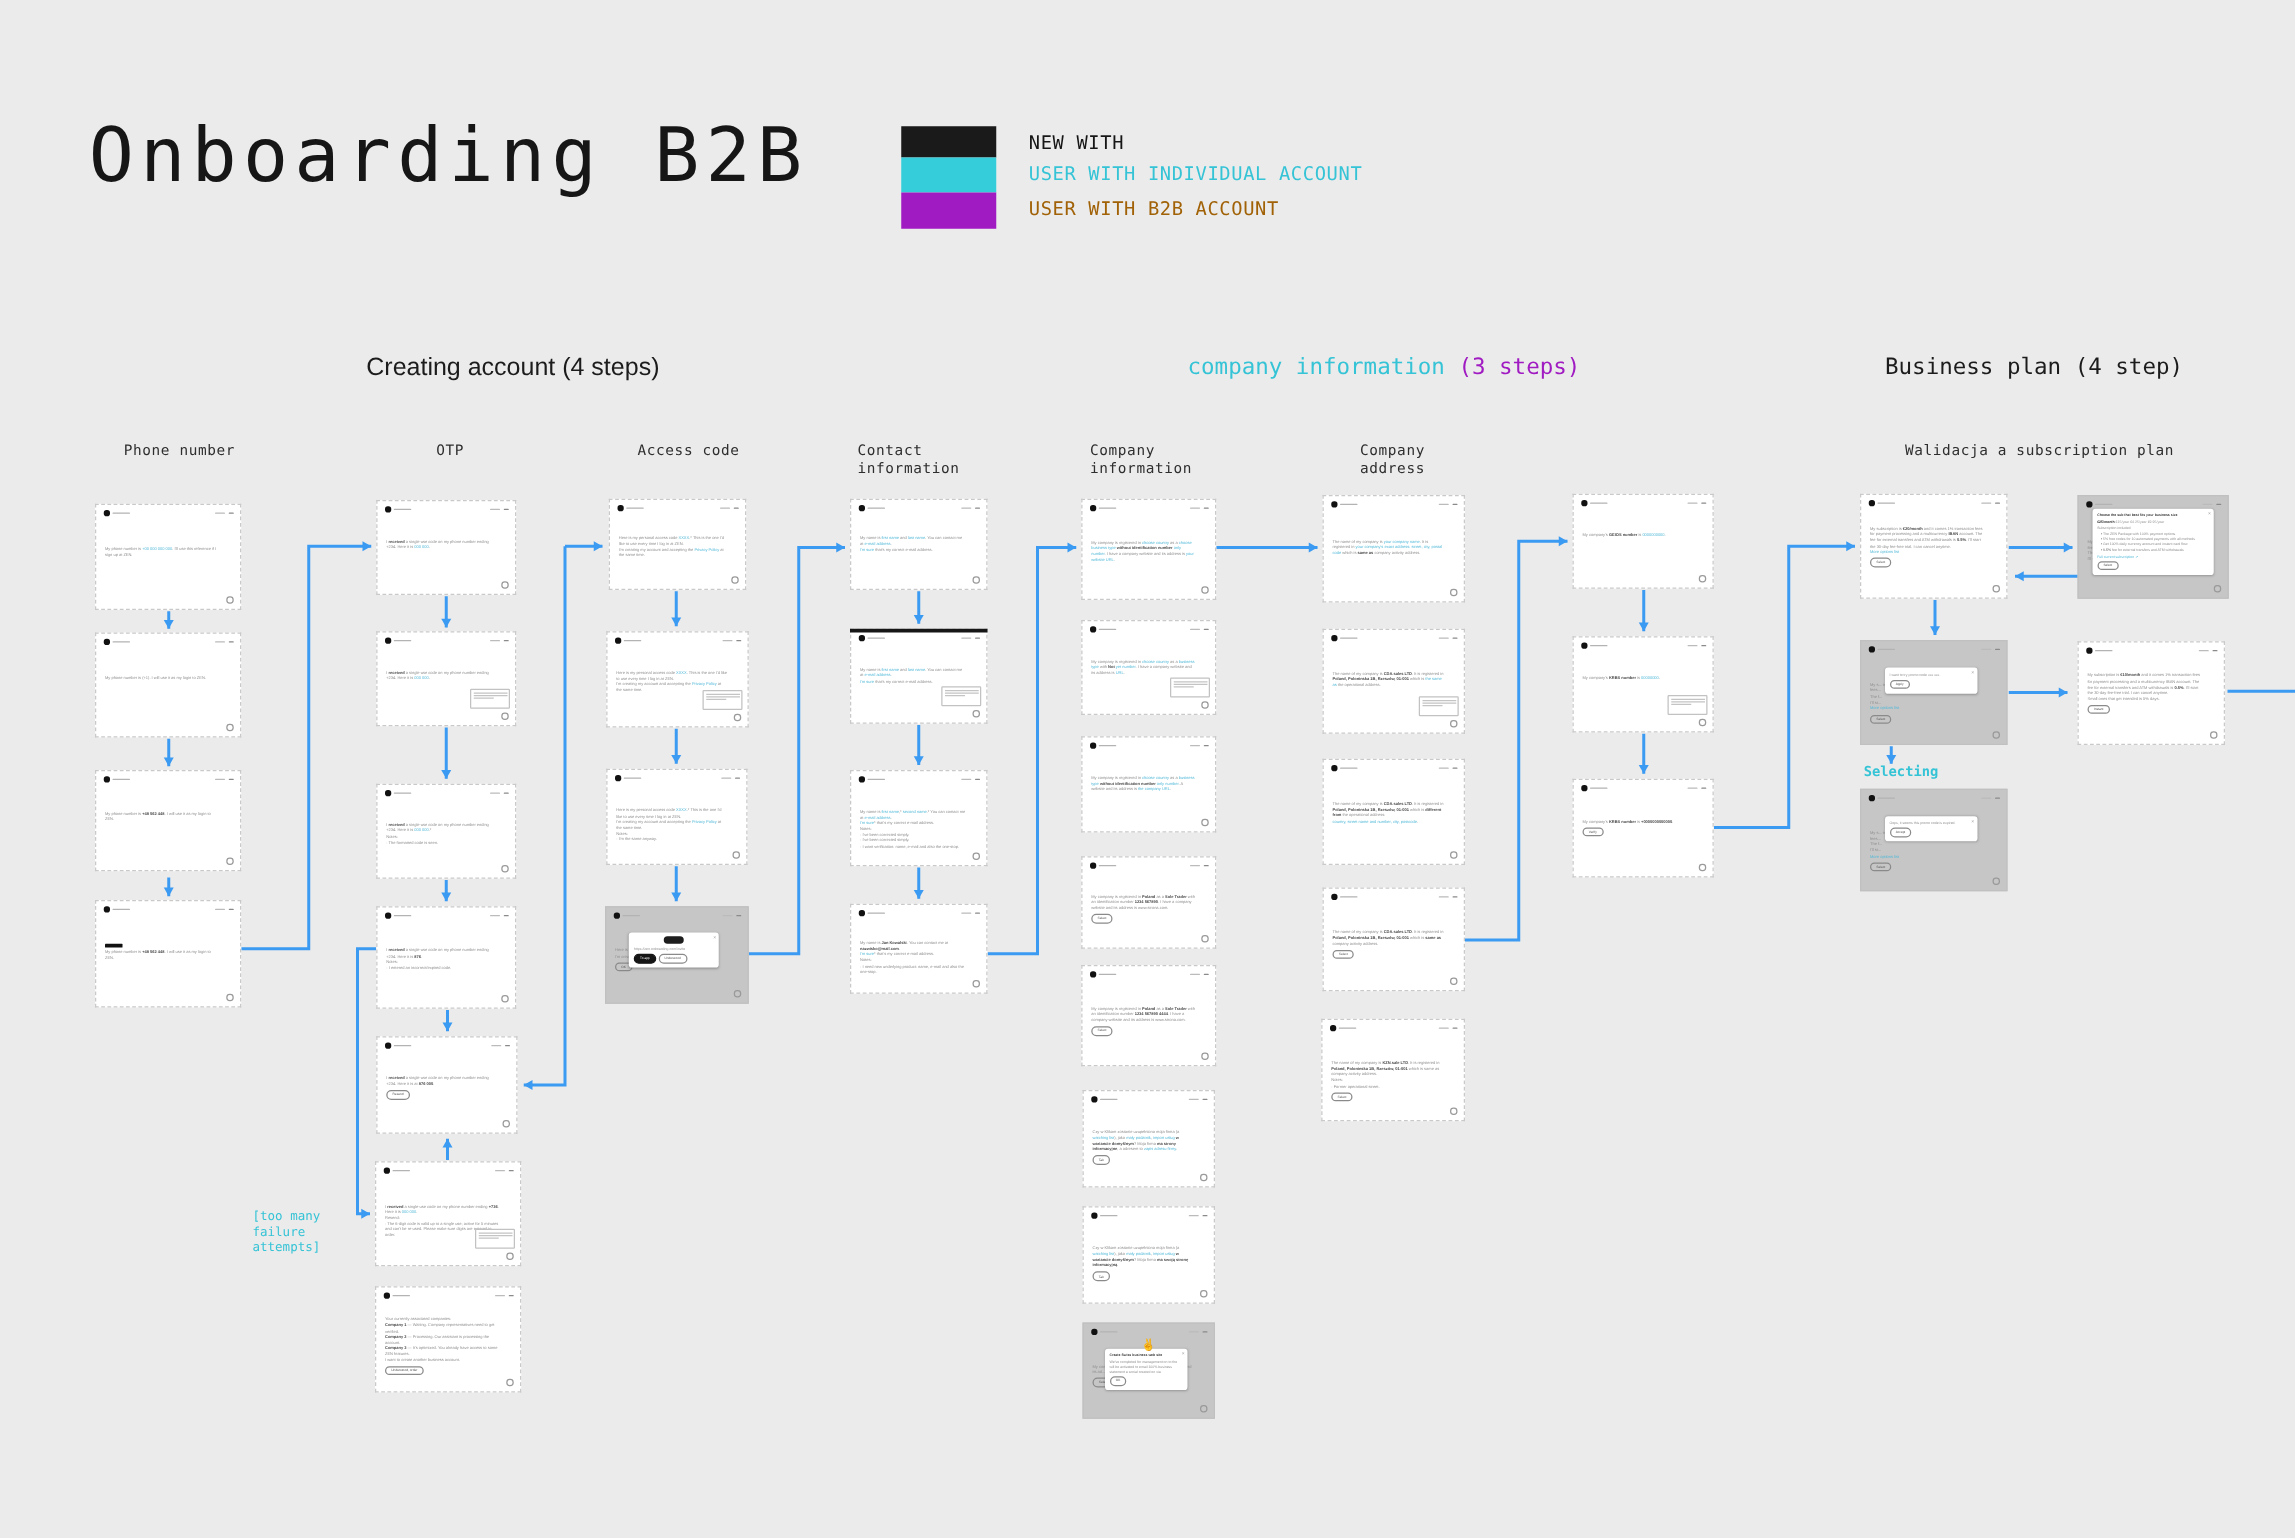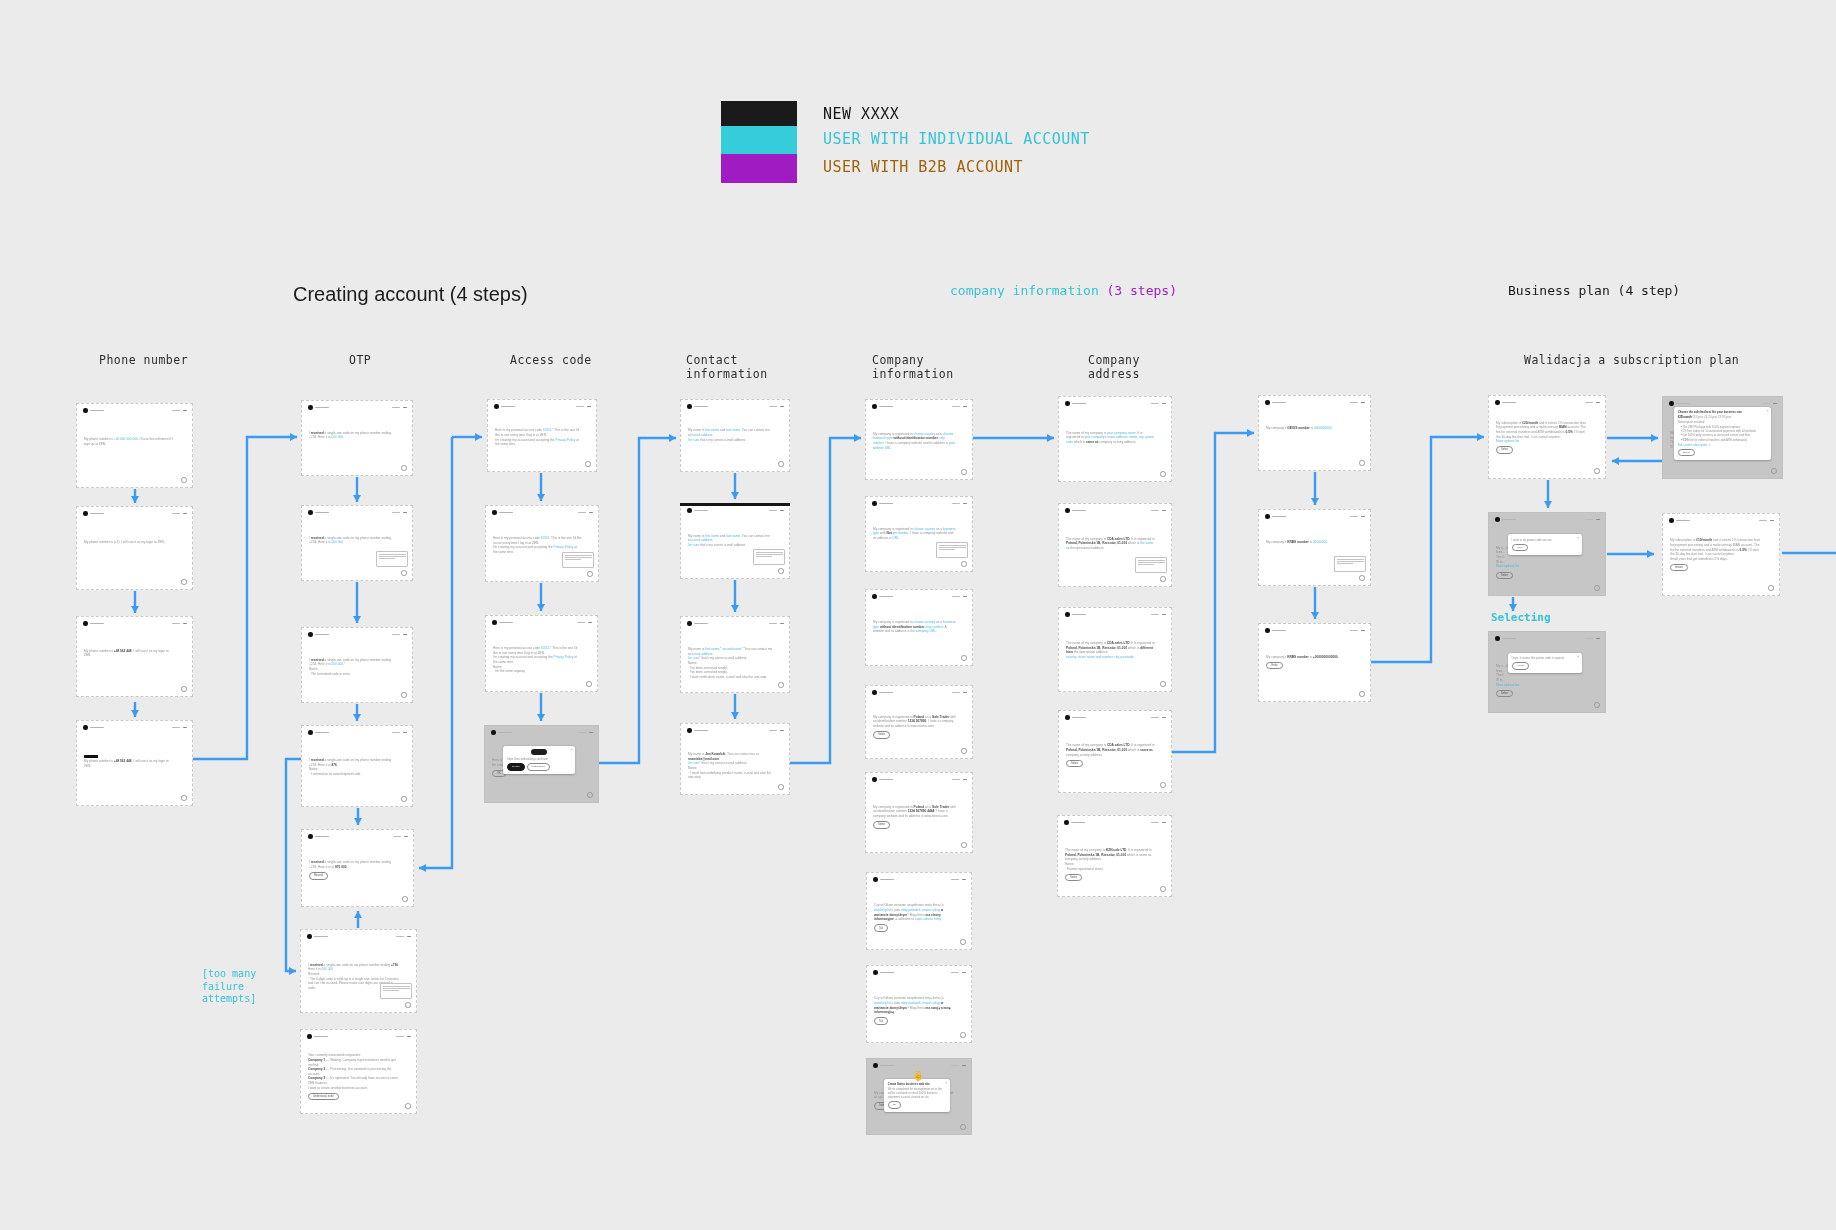--- a/index.html
+++ b/index.html
@@ -3,21 +3,21 @@
 <meta charset="utf-8">
 <style>
   html,body{margin:0;padding:0;background:#ebebeb;}
   #canvas{position:relative;width:1836px;height:1230px;background:#ebebeb;overflow:hidden;
           font-family:"DejaVu Sans Mono",monospace;}
   .abs{position:absolute;}
   #page-title{font-family:"DejaVu Sans Mono",monospace;font-size:60px;letter-spacing:5px;
               color:#161616;font-weight:500;white-space:nowrap;}
   .legend-swatch{width:76px;}
   .legend-label{font-size:15px;letter-spacing:.5px;white-space:nowrap;}
-  .section-h{font-size:13px;white-space:nowrap;color:#1c1c1c;}
+  .section-h{font-size:18px;white-space:nowrap;color:#1c1c1c;}
   .section-sans{font-family:"Liberation Sans",sans-serif;font-size:20px;}
   .col-label{font-size:11.5px;color:#2e2e2e;letter-spacing:.5px;line-height:1.25;white-space:pre-line;}
   .annot{font-size:10px;line-height:1.25;white-space:pre-line;}
   .annot.bold{font-weight:bold;font-size:11px;}
   
   .card{position:absolute;background:#ffffff;border:1px dashed #c9c9c9;box-sizing:border-box;}
   .card.gray{background:#c6c6c6;border:1px solid #c0c0c0;}
   .chead{position:absolute;top:4px;left:6px;right:5px;height:6px;}
   .cdot{position:absolute;left:0;top:0;width:4.5px;height:4.5px;border-radius:50%;background:#111;}
   .hbar{position:absolute;top:1.5px;height:1.4px;background:#b3b3b3;border-radius:1px;}
@@ -117,24 +117,25 @@
       <path d="M1612 461 L1619 465 L1619 457 Z" fill="#3b9af2"></path>
       <path d="M1548 480 L 1548 508" fill="none" stroke="#3b9af2" stroke-width="2.4"></path>
       <path d="M1548 508 L1552 501 L1544 501 Z" fill="#3b9af2"></path>
       <path d="M1513 597 L 1513 611" fill="none" stroke="#3b9af2" stroke-width="2.4"></path>
       <path d="M1513 611 L1517 604 L1509 604 Z" fill="#3b9af2"></path>
       <path d="M1607 554 L 1654 554" fill="none" stroke="#3b9af2" stroke-width="2.4"></path>
       <path d="M1654 554 L1647 550 L1647 558 Z" fill="#3b9af2"></path>
       <path d="M1782 553 L 1836 553" fill="none" stroke="#3b9af2" stroke-width="2.4"></path>
     </svg>
 
+  <div id="page-title" class="abs" style="left:71px;top:90px;">Onboarding B2B</div>
 
   <div id="legend" class="abs" style="left:721px;top:0;">
       <div class="legend-swatch abs" style="left: 0px; top: 101px; height: 25px; background: rgb(26, 26, 26);"></div>
-      <div class="legend-label abs" style="left: 102px; top: 105px; color: rgb(22, 22, 22);">NEW XXXX</div>
+      <div class="legend-label abs" style="left: 102px; top: 105px; color: rgb(22, 22, 22);">NEW WITH</div>
       <div class="legend-swatch abs" style="left: 0px; top: 126px; height: 28px; background: rgb(53, 205, 217);"></div>
       <div class="legend-label abs" style="left: 102px; top: 130px; color: rgb(53, 195, 214);">USER WITH INDIVIDUAL ACCOUNT</div>
       <div class="legend-swatch abs" style="left: 0px; top: 154px; height: 29px; background: rgb(160, 27, 194);"></div>
       <div class="legend-label abs" style="left: 102px; top: 158px; color: #a16207;">USER WITH B2B ACCOUNT</div>
     </div>
 
   <div id="sections">
       <div class="abs section-h section-sans" style="left: 293px; top: 283px;"><span style="color: rgb(28, 28, 28);">Creating account (4 steps)</span></div>
       <div class="abs section-h" style="left: 950px; top: 283px;"><span style="color: rgb(53, 195, 214);">company information </span><span style="color: rgb(160, 27, 194);">(3 steps)</span></div>
       <div class="abs section-h" style="left: 1508px; top: 283px;"><span style="color: rgb(28, 28, 28);">Business plan (4 step)</span></div>

